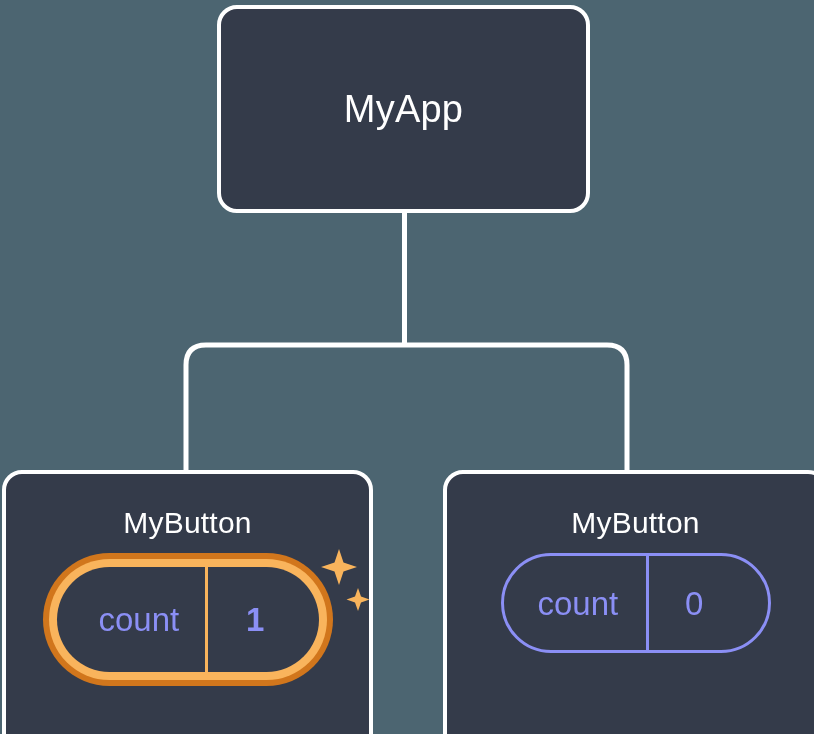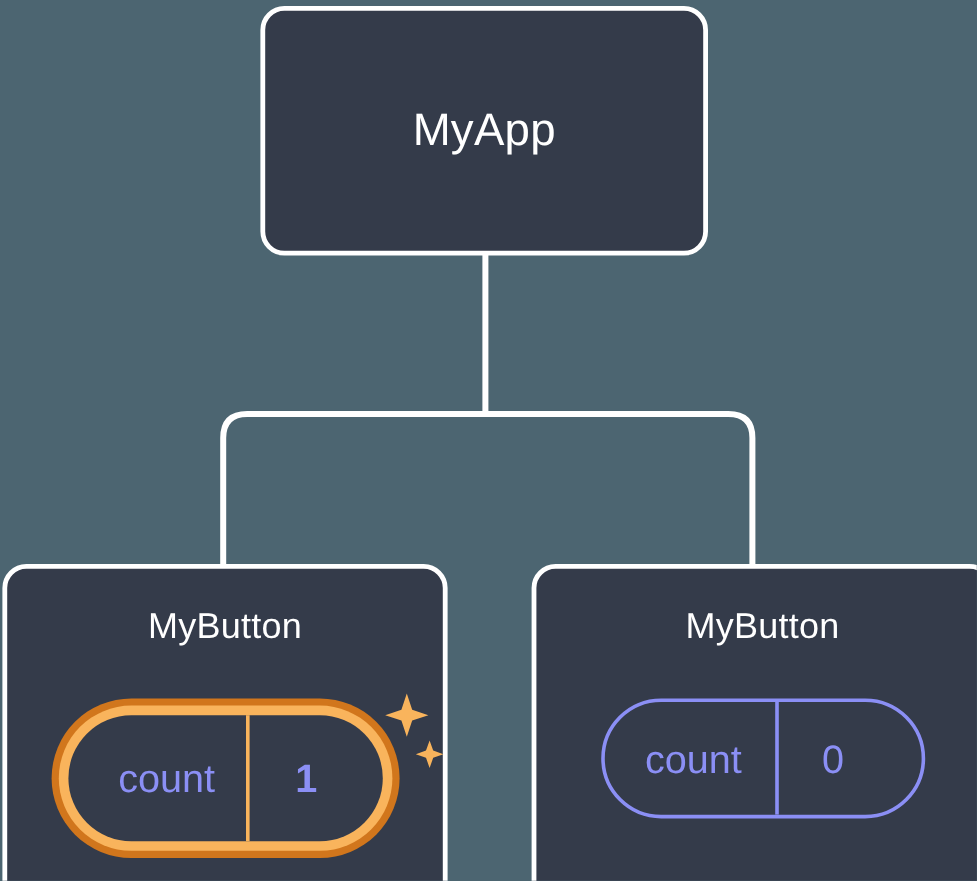--- a/index.html
+++ b/index.html
@@ -61,21 +61,21 @@
     font-weight: 400;
     letter-spacing: 0.2px;
     line-height: 1;
     white-space: nowrap;
   }
   .node-root .node-title { font-size: 38px; }
 
   
   .pill-wrap {
     position: relative;
-    margin-top: 44px;
+    margin-top: 15px;
   }
   .pill {
     box-sizing: border-box;
     display: flex;
     align-items: stretch;
     height: 100px;
     border-radius: 60px;
     overflow: hidden;
   }
   .pill-cell {

